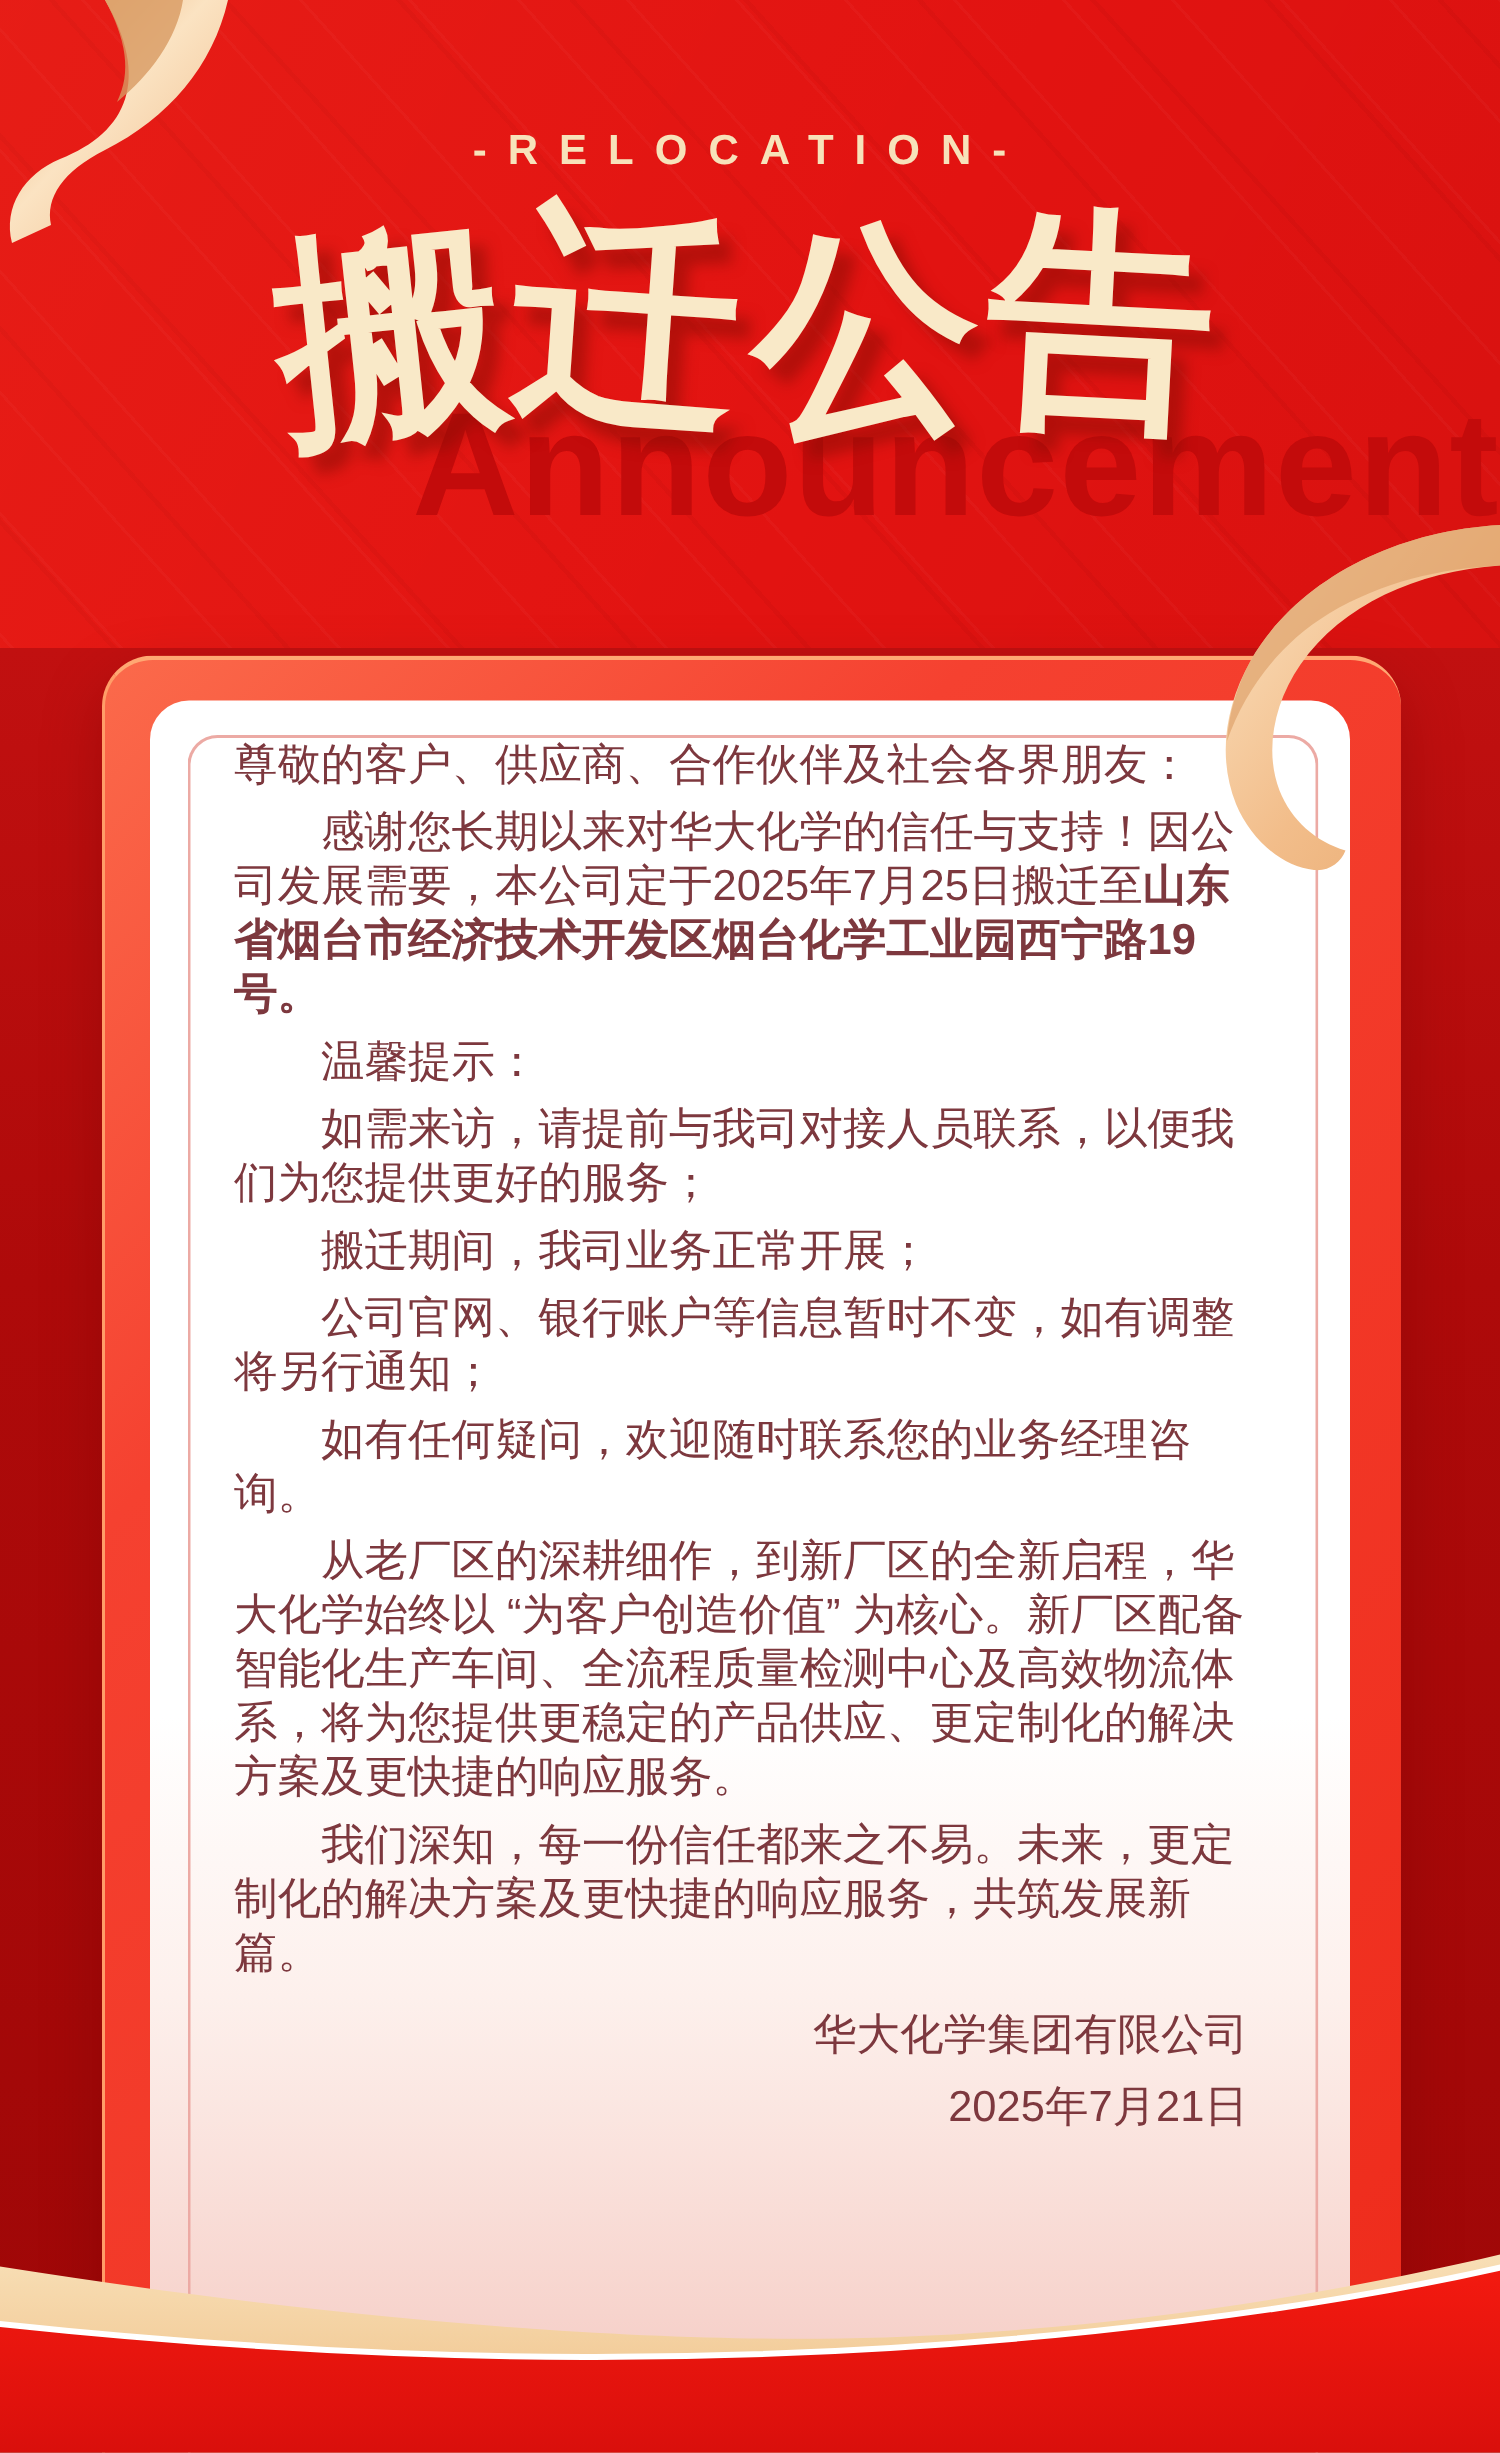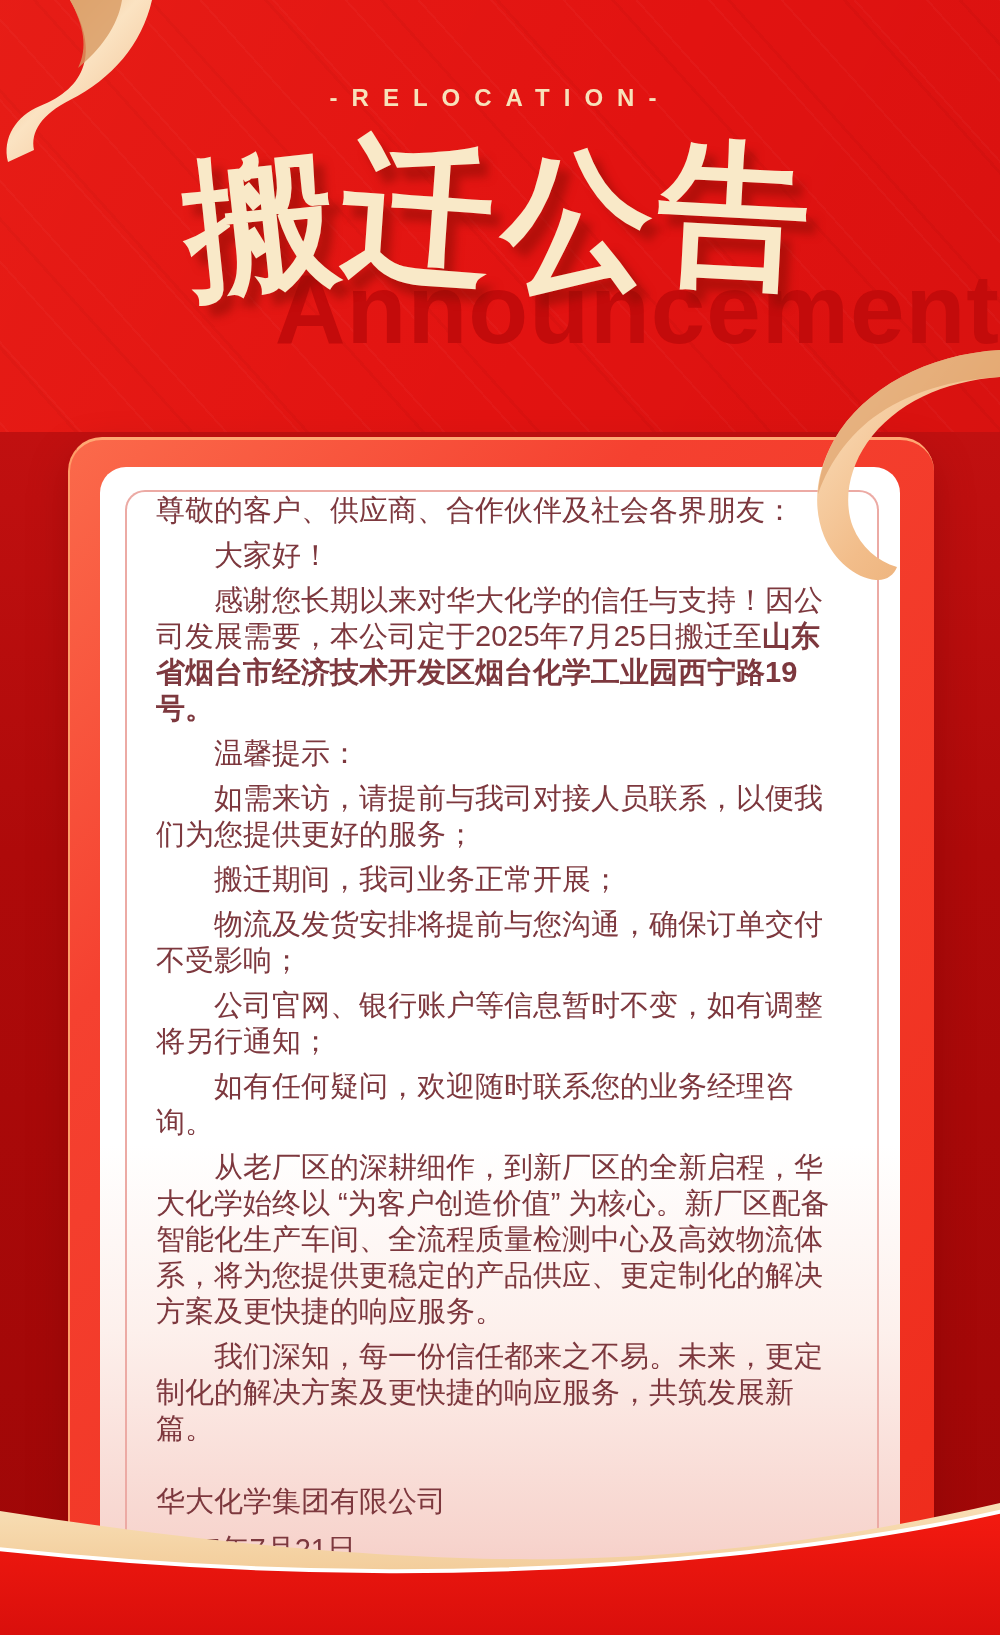--- a/index.html
+++ b/index.html
@@ -16,21 +16,21 @@
       repeating-linear-gradient(48deg, rgba(140,0,0,.08) 0 3px, rgba(140,0,0,0) 3px 86px),
       repeating-linear-gradient(48deg, rgba(255,255,255,.028) 0 2px, rgba(255,255,255,0) 2px 54px);
   }
 
   
   .watermark{position:absolute;top:260px;left:0;width:100%;text-align:right;
     font-size:98px;font-weight:800;letter-spacing:1px;color:#c30b0b;line-height:1;
     white-space:nowrap;}
 
   .eyebrow{position:absolute;top:84px;left:0;width:100%;text-align:center;
-    font-size:24px;font-weight:700;letter-spacing:14px;color:#f7e2ba;}
+    font-size:28px;font-weight:700;letter-spacing:14px;color:#f7e2ba;}
 
   .big-title{position:absolute;top:132px;left:0;width:100%;text-align:center;
     font-size:152px;font-weight:900;color:#f9e9c8;letter-spacing:6px;line-height:1.1;
     text-shadow:10px 12px 9px rgba(140,12,6,.55);}
   .big-title .tchar{display:inline-block;}
   .big-title .c0{transform:rotate(-6deg) translateY(8px);}
   .big-title .c1{transform:rotate(4deg) translateY(-2px);}
   .big-title .c2{transform:rotate(-5deg) translateY(6px);}
   .big-title .c3{transform:rotate(3deg);}
 
@@ -54,21 +54,21 @@
   .frame{position:absolute;left:125px;top:490px;width:750px;height:1145px;
     border:2px solid #ecaaa4;border-bottom:none;border-radius:20px 20px 0 0;}
 
   
   .letter{position:absolute;left:156px;top:492px;width:706px;
     font-size:29px;line-height:36px;color:#7d383e;font-weight:500;
     text-align:left;}
   .letter p{margin:0 16px 9px 0;}
   .letter p.ind{text-indent:2em;}
   .letter strong{font-weight:800;}
-  .sig-block{margin-top:36px;padding-right:30px;line-height:38px;}
+  .sig-block{margin-top:18px;text-align:right;padding-right:30px;line-height:38px;}
   .sig-block p{margin:0 0 10px 0;}
 
   
   .deco{position:absolute;inset:0;pointer-events:none;}
   svg{display:block;}
 </style>
 </head>
 <body>
 
 <div class="poster">
@@ -96,26 +96,24 @@
     </svg>
   </div>
 
   <div class="backdrop"></div>
   <div class="card-outer"></div>
   <div class="card-white"></div>
   <div class="frame"></div>
 
   <div class="letter">
     <p>尊敬的客户、供应商、合作伙伴及社会各界朋友：</p>
-    <p class="ind">大家好！</p>
     <p class="ind"><span>感谢您长期以来对华大化学的信任与支持！因公司发展需要，本公司定于2025年7月25日搬迁至</span><strong>山东省烟台市经济技术开发区烟台化学工业园西宁路19号。</strong></p>
     <p class="ind">温馨提示：</p>
     <p class="ind">如需来访，请提前与我司对接人员联系，以便我们为您提供更好的服务；</p>
     <p class="ind">搬迁期间，我司业务正常开展；</p>
-    <p class="ind">物流及发货安排将提前与您沟通，确保订单交付不受影响；</p>
     <p class="ind">公司官网、银行账户等信息暂时不变，如有调整将另行通知；</p>
     <p class="ind">如有任何疑问，欢迎随时联系您的业务经理咨询。</p>
     <p class="ind">从老厂区的深耕细作，到新厂区的全新启程，华大化学始终以 “为客户创造价值” 为核心。新厂区配备智能化生产车间、全流程质量检测中心及高效物流体系，将为您提供更稳定的产品供应、更定制化的解决方案及更快捷的响应服务。</p>
     <p class="ind">我们深知，每一份信任都来之不易。未来，更定制化的解决方案及更快捷的响应服务，共筑发展新篇。</p>
     <div class="sig-block">
       <p>华大化学集团有限公司</p>
       <p>2025年7月21日</p>
     </div>
   </div>
 

